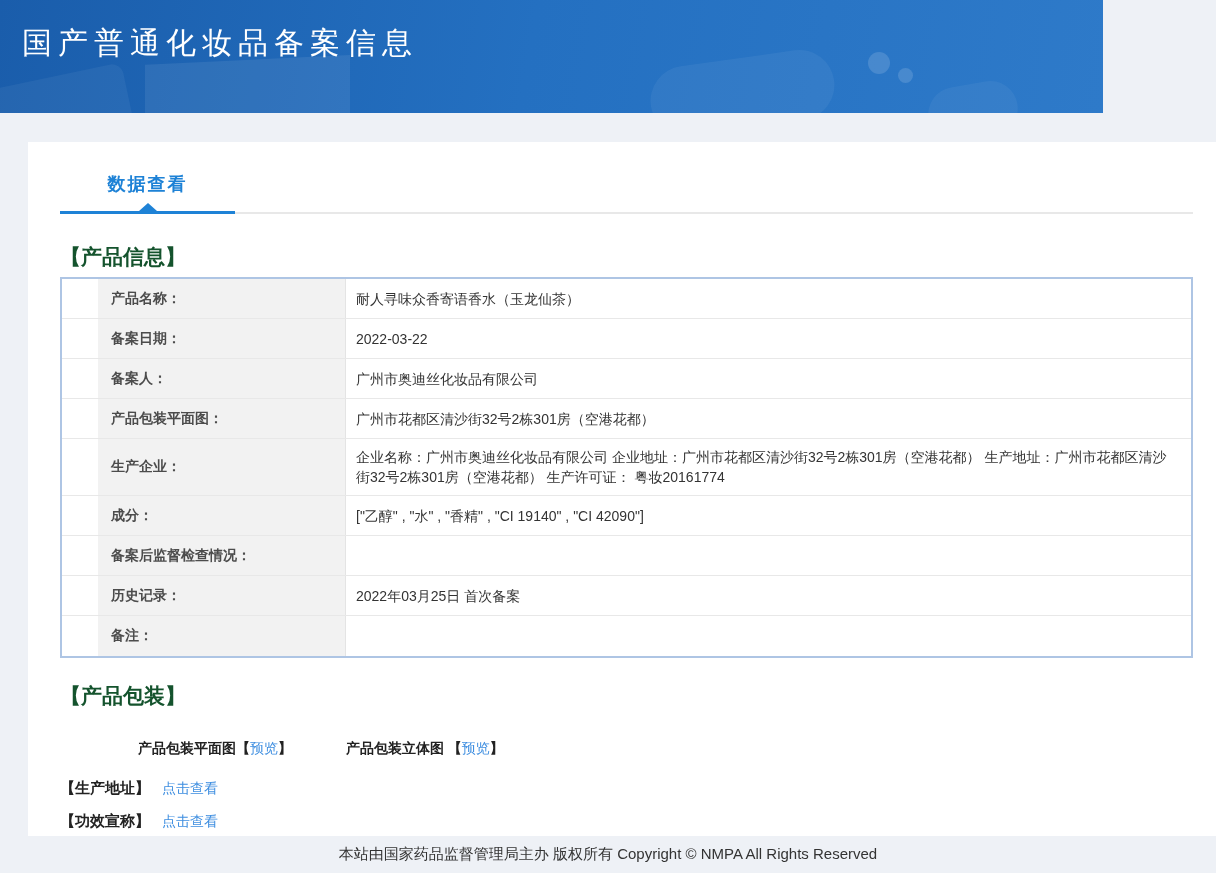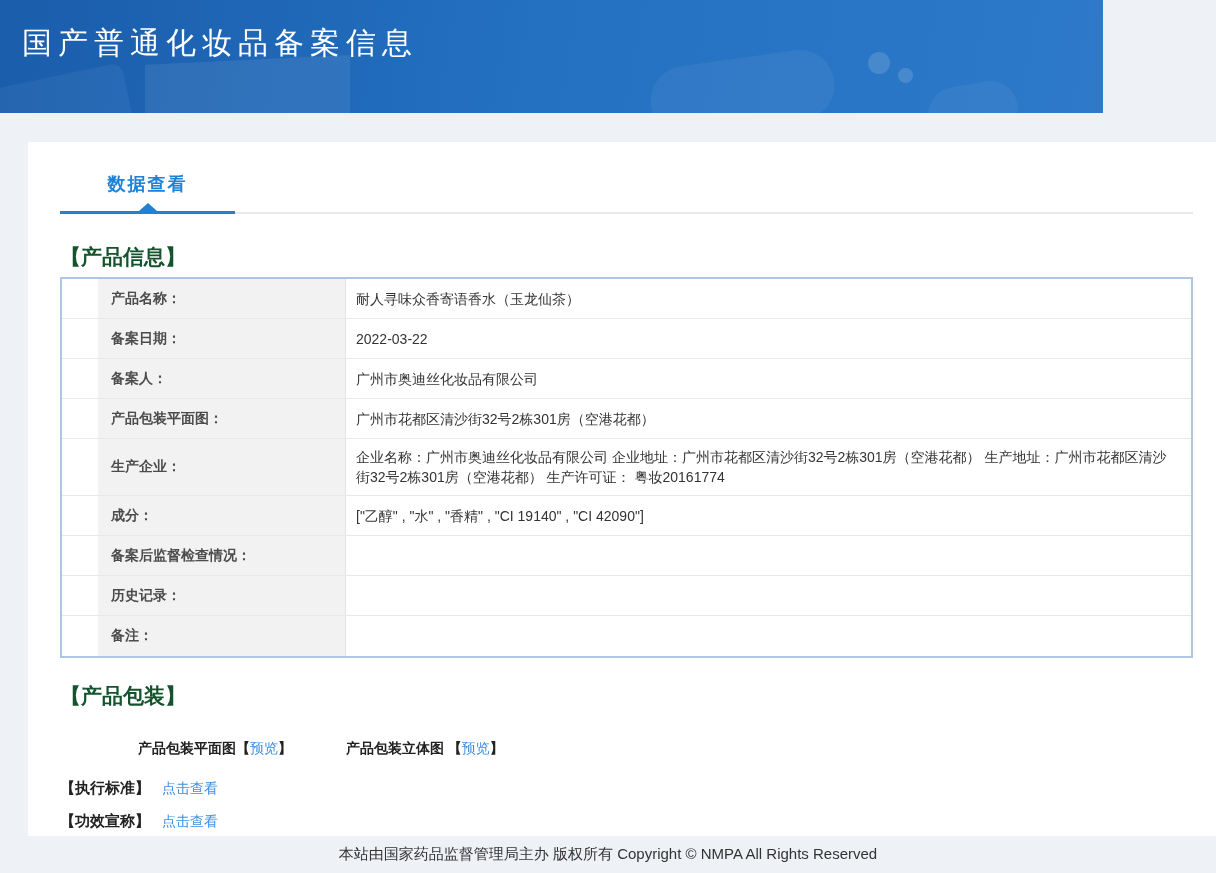--- a/index.html
+++ b/index.html
@@ -180,39 +180,40 @@
     <div class="trow">
       <div class="tlabel">成分：</div>
       <div class="tvalue">["乙醇" , "水" , "香精" , "CI 19140" , "CI 42090"]</div>
     </div>
     <div class="trow">
       <div class="tlabel">备案后监督检查情况：</div>
       <div class="tvalue"></div>
     </div>
     <div class="trow">
       <div class="tlabel">历史记录：</div>
+      <div class="tvalue">2022年03月25日 首次备案</div>
     </div>
     <div class="trow">
       <div class="tlabel">备注：</div>
       <div class="tvalue"></div>
     </div>
   </div>
 
   <div class="section-title pack-title">【产品包装】</div>
   <div class="pack-row">
     <span class="pack-item">
       <span>产品包装平面图</span><span class="bracket">【</span><a class="preview-link">预览</a><span class="bracket">】</span>
     </span>
     <span class="pack-item">
       <span>产品包装立体图 </span><span class="bracket">【</span><a class="preview-link">预览</a><span class="bracket">】</span>
     </span>
   </div>
 
   <div class="link-row standard">
-    <span class="sec-heading">【执行标准】</span>
+    <span class="sec-heading">【生产地址】</span>
     <a class="text-link">点击查看</a>
   </div>
   <div class="link-row efficacy">
     <span class="sec-heading">【功效宣称】</span>
     <a class="text-link">点击查看</a>
   </div>
 
 </div>
 
 <div class="footer">

